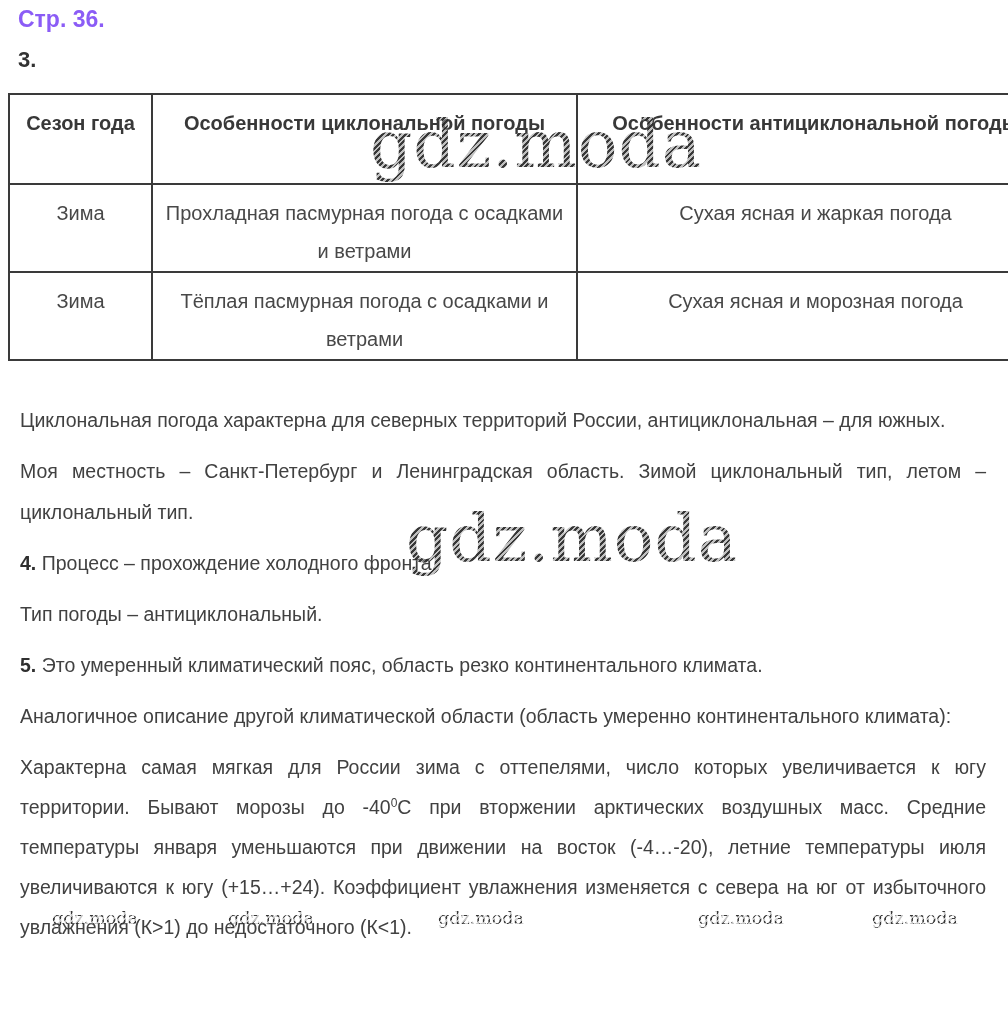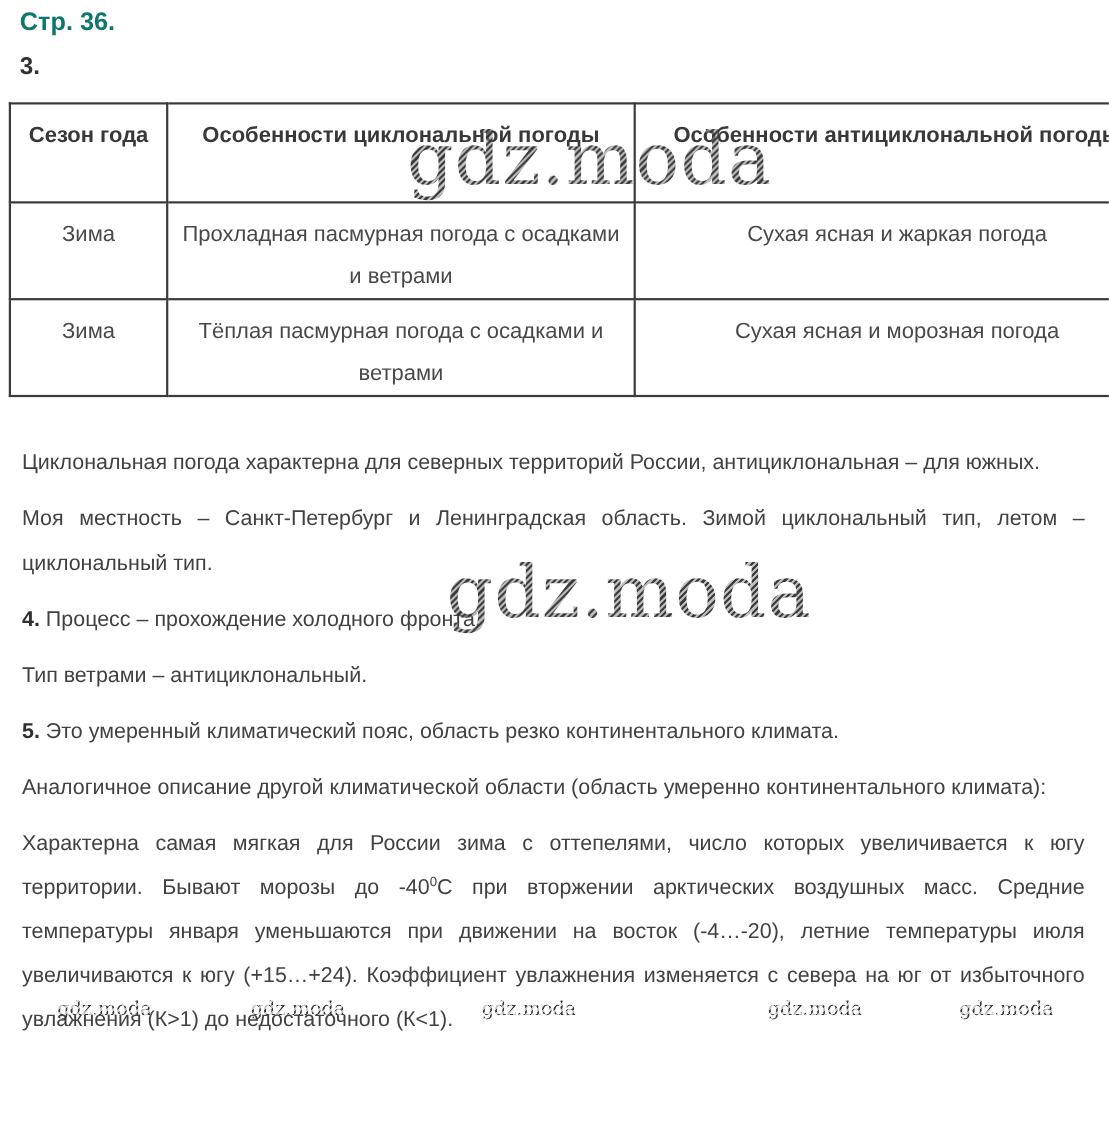--- a/index.html
+++ b/index.html
@@ -7,21 +7,21 @@
     width:1008px; height:1035px;
     background:#ffffff;
     font-family:"Liberation Sans", sans-serif;
     color:#3e3e3e;
     position:relative;
     overflow:hidden;
   }
 
   .page-header {
     position:absolute; top:6px; left:18px;
-    font-size:23px; font-weight:bold; color:#0f766e;
+    font-size:23px; font-weight:bold; color:#8b5cf6;
   }
   .q3-num {
     position:absolute; top:47px; left:18px;
     font-size:22px; font-weight:bold; color:#323232;
   }
 
   table.weather {
     position:absolute; top:93px; left:8px;
     width:991px; border-collapse:collapse; table-layout:fixed;
     background:#fff;
@@ -99,21 +99,21 @@
     <td>Тёплая пасмурная погода с осадками и ветрами</td>
     <td>Сухая ясная и морозная погода</td>
   </tr>
 </tbody>
   </table>
 
 <div class="content">
   <p>Циклональная погода характерна для северных территорий России, антициклональная – для южных.</p>
   <p>Моя местность – Санкт-Петербург и Ленинградская область. Зимой циклональный тип, летом – циклональный тип.</p>
   <p><span class="qnum">4.</span> <span>Процесс – прохождение холодного фронта.</span></p>
-  <p>Тип ветрами – антициклональный.</p>
+  <p>Тип погоды – антициклональный.</p>
   <p><span class="qnum">5.</span> <span>Это умеренный климатический пояс, область резко континентального климата.</span></p>
   <p>Аналогичное описание другой климатической области (область умеренно континентального климата):</p>
   <p class="p-last"><span>Характерна самая мягкая для России зима с оттепелями, число которых увеличивается к югу территории. Бывают морозы до -40</span><sup class="deg">0</sup><span>С при вторжении арктических воздушных масс. Средние температуры января уменьшаются при движении на восток (-4…-20), летние температуры июля увеличиваются к югу (+15…+24). Коэффициент увлажнения изменяется с севера на юг от избыточного увлажнения (К&gt;1) до недостаточного (К&lt;1).</span></p>
 </div>
 
 <div class="wm wm-large wm1">gdz.moda</div>
 <div class="wm wm-large wm2">gdz.moda</div>
 <div class="wm wm-small wm-s1">gdz.moda</div>
 <div class="wm wm-small wm-s2">gdz.moda</div>
 <div class="wm wm-small wm-s3">gdz.moda</div>

